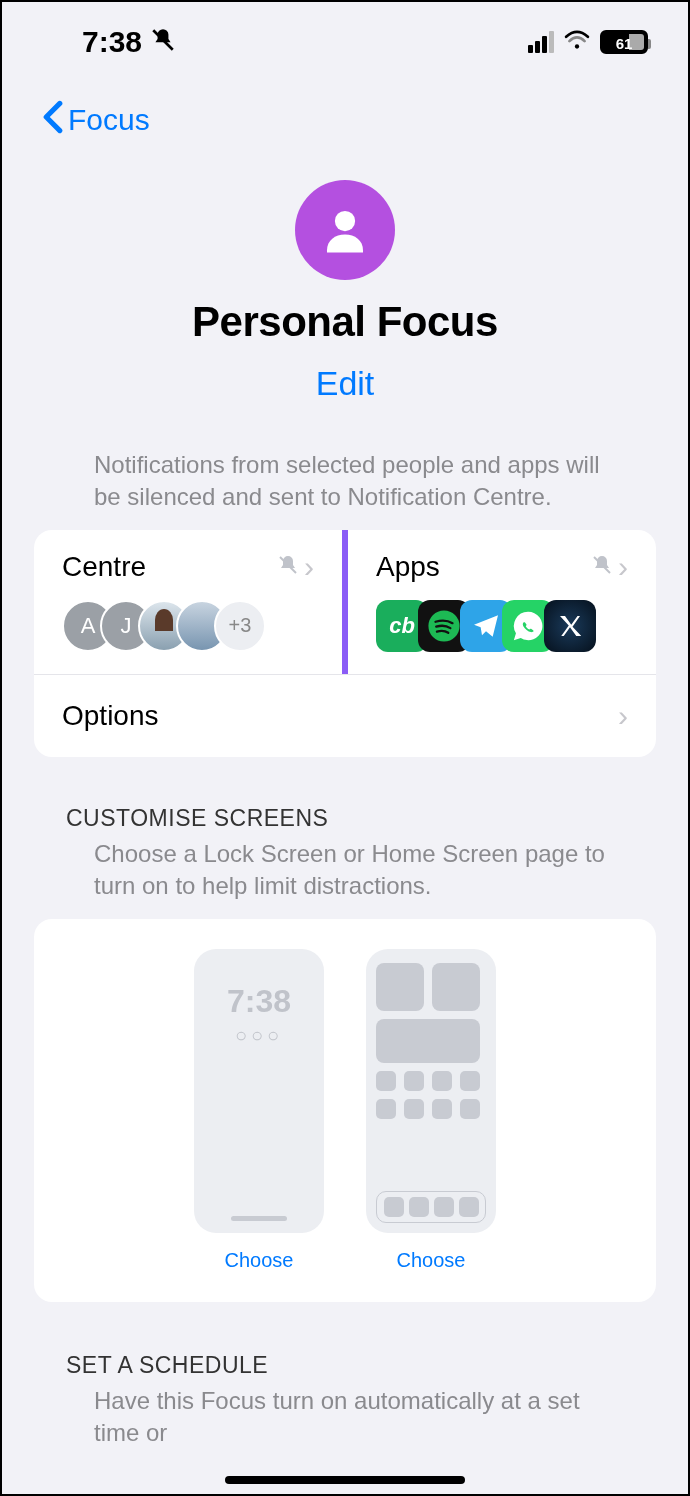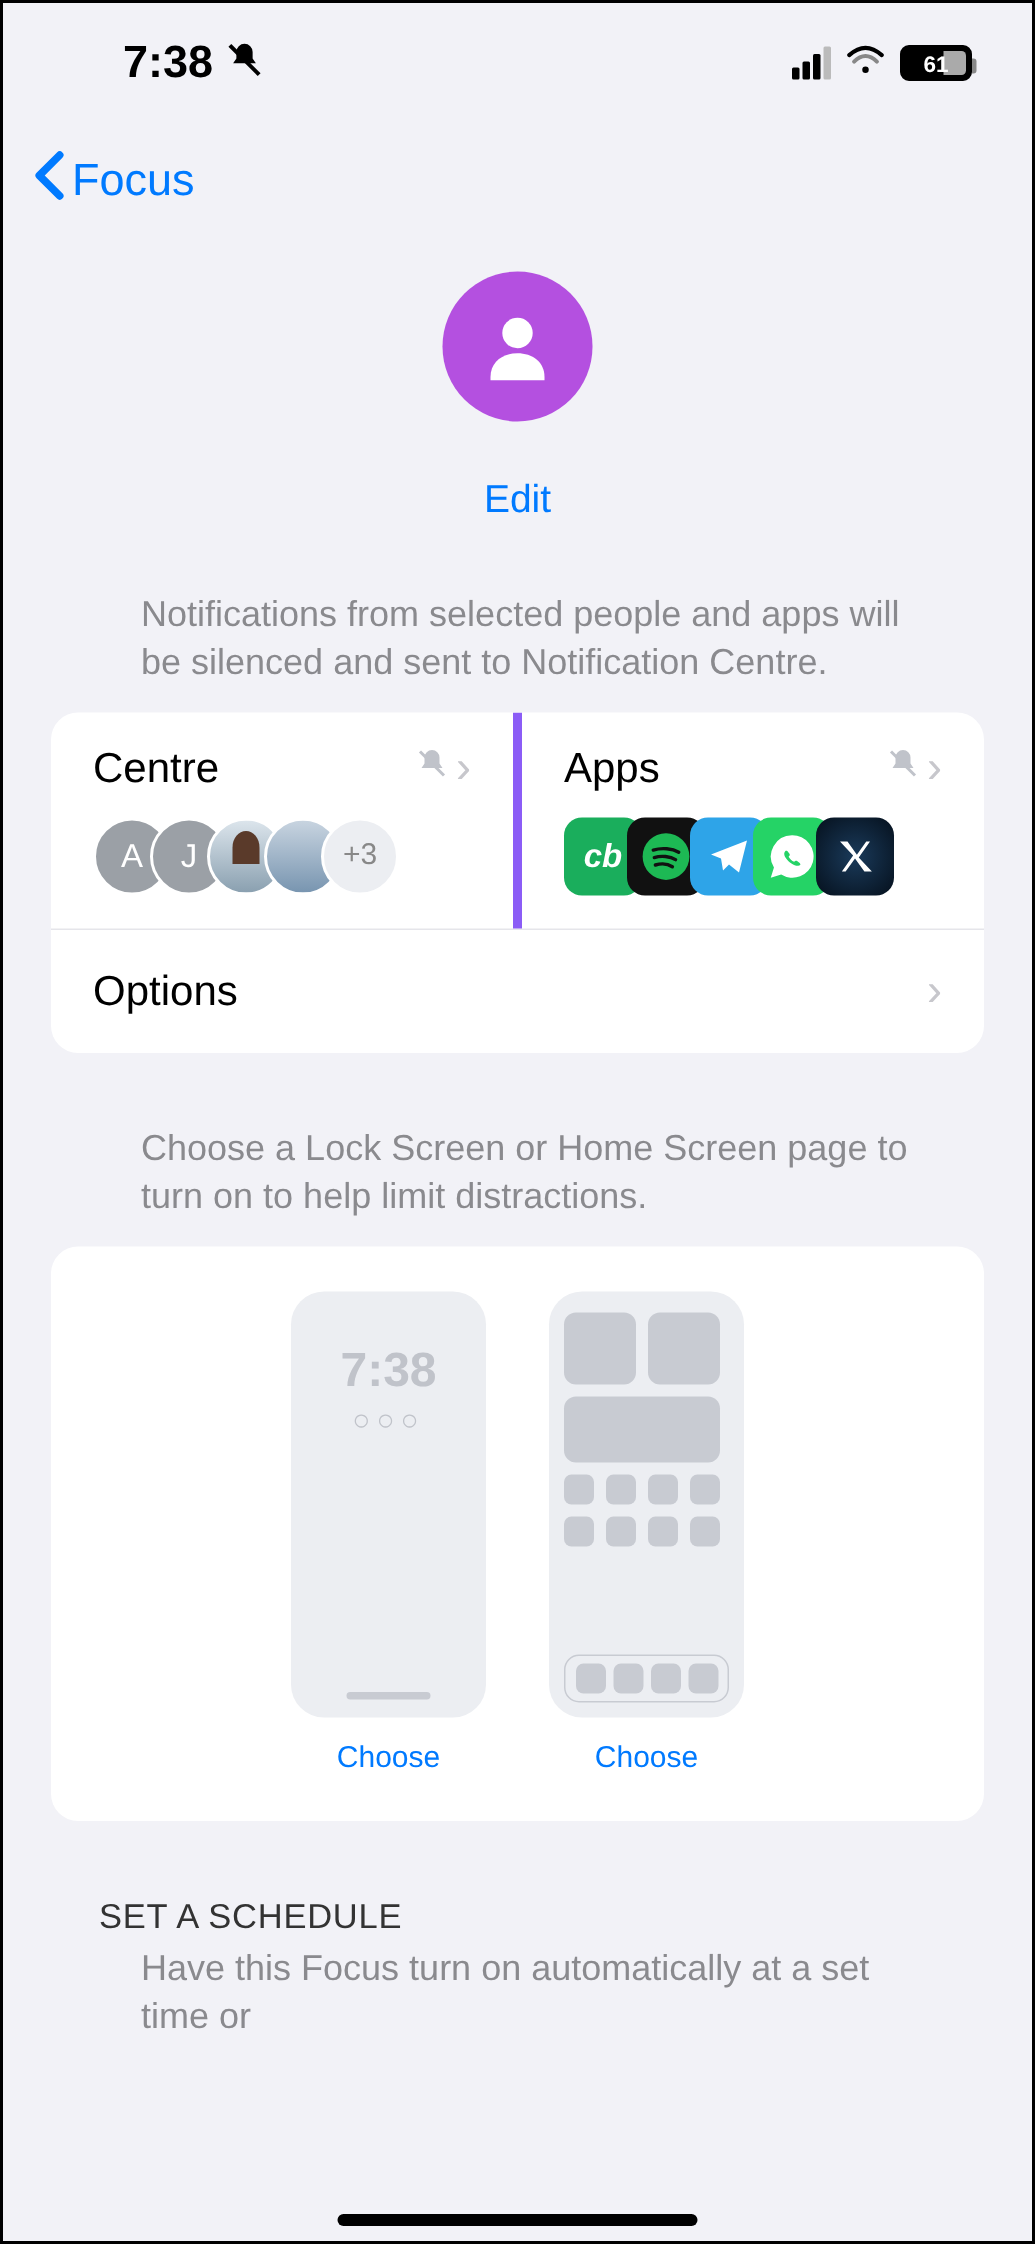--- a/index.html
+++ b/index.html
@@ -37,32 +37,33 @@
   }
   .battery::after {
     content:""; position:absolute; right:-5px; top:7px; width:3px; height:10px;
     background:#888; border-radius:0 2px 2px 0;
   }
   .battery-fill { position:absolute; right:2px; top:2px; bottom:2px; width:35%; background:#aaa; border-radius:0 3px 3px 0; }
 
   .nav-bar {
     display: flex; align-items: center;
     padding: 28px 20px 10px 20px;
+    margin-left: 20px;
   }
   .back-chevron { color:#007aff; font-size: 40px; font-weight: 400; margin-right: 4px; line-height: 1; }
   .back-label { color:#007aff; font-size: 30px; }
 
   .header-block { text-align: center; padding: 30px 0 40px; }
   .focus-circle {
     width: 100px; height: 100px; border-radius: 50%;
     background: #b450e0; margin: 0 auto 18px;
     display:flex; align-items:center; justify-content:center;
   }
   .focus-title { font-size: 42px; font-weight: 700; letter-spacing: -0.5px; }
-  .edit-link { color:#007aff; font-size: 26px; margin-top: 18px; display:inline-block; }
+  .edit-link { color:#007aff; font-size: 34px; margin-top: 18px; display:inline-block; }
 
   .section-header { padding: 0 64px; }
   .section-title { font-size: 23px; font-weight: 500; color:#333; letter-spacing: 0.5px; }
   .section-sub { font-size: 24px; color:#8a8a8e; line-height: 1.35; margin-top: 6px; margin-left: 28px; }
 
   .card {
     background: #fff; border-radius: 18px;
     margin: 16px 32px 0;
     overflow: hidden;
   }
@@ -187,20 +188,21 @@
   <span class="back-label">Focus</span>
 </div>
 
 <div class="header-block">
   <div class="focus-circle">
     <svg width="54" height="54" viewBox="0 0 24 24" fill="#fff">
         <circle cx="12" cy="8" r="4.5"></circle>
         <path d="M4 21c0-4.4 3.6-7 8-7s8 2.6 8 7v1H4z"></path>
       </svg>
   </div>
+  <div class="focus-title">Personal Focus</div>
   <span class="edit-link">Edit</span>
 </div>
 
 <div class="section-header">
   <div class="section-sub">Notifications from selected people and apps will be silenced and sent to Notification Centre.</div>
 </div>
 
 <div class="card">
   <div class="split-row">
     <div class="split-cell">
@@ -263,20 +265,21 @@
       </div>
     </div>
   </div>
   <div class="row-item">
     <span>Options</span>
     <span class="chevron">›</span>
   </div>
 </div>
 
 <div class="section-header" style="margin-top:48px">
+  <div class="section-title">CUSTOMISE SCREENS</div>
   <div class="section-sub">Choose a Lock Screen or Home Screen page to turn on to help limit distractions.</div>
 </div>
 
 <div class="card">
   <div class="screens-row">
     <div class="screen-col">
       <div class="phone-mock">
         <div class="mock-time">7:38</div>
         <div class="mock-dots">○○○</div>
         <div class="mock-homebar"></div>

